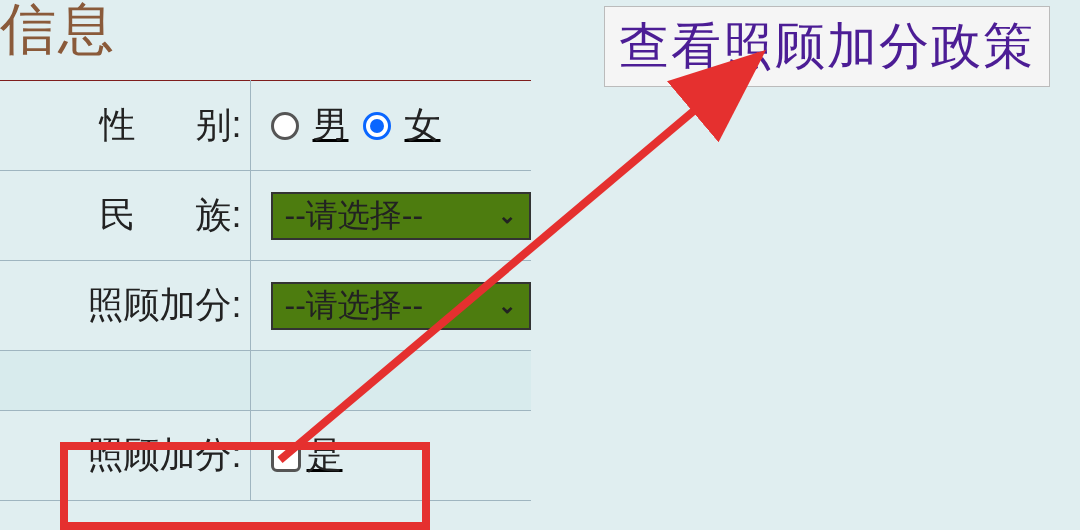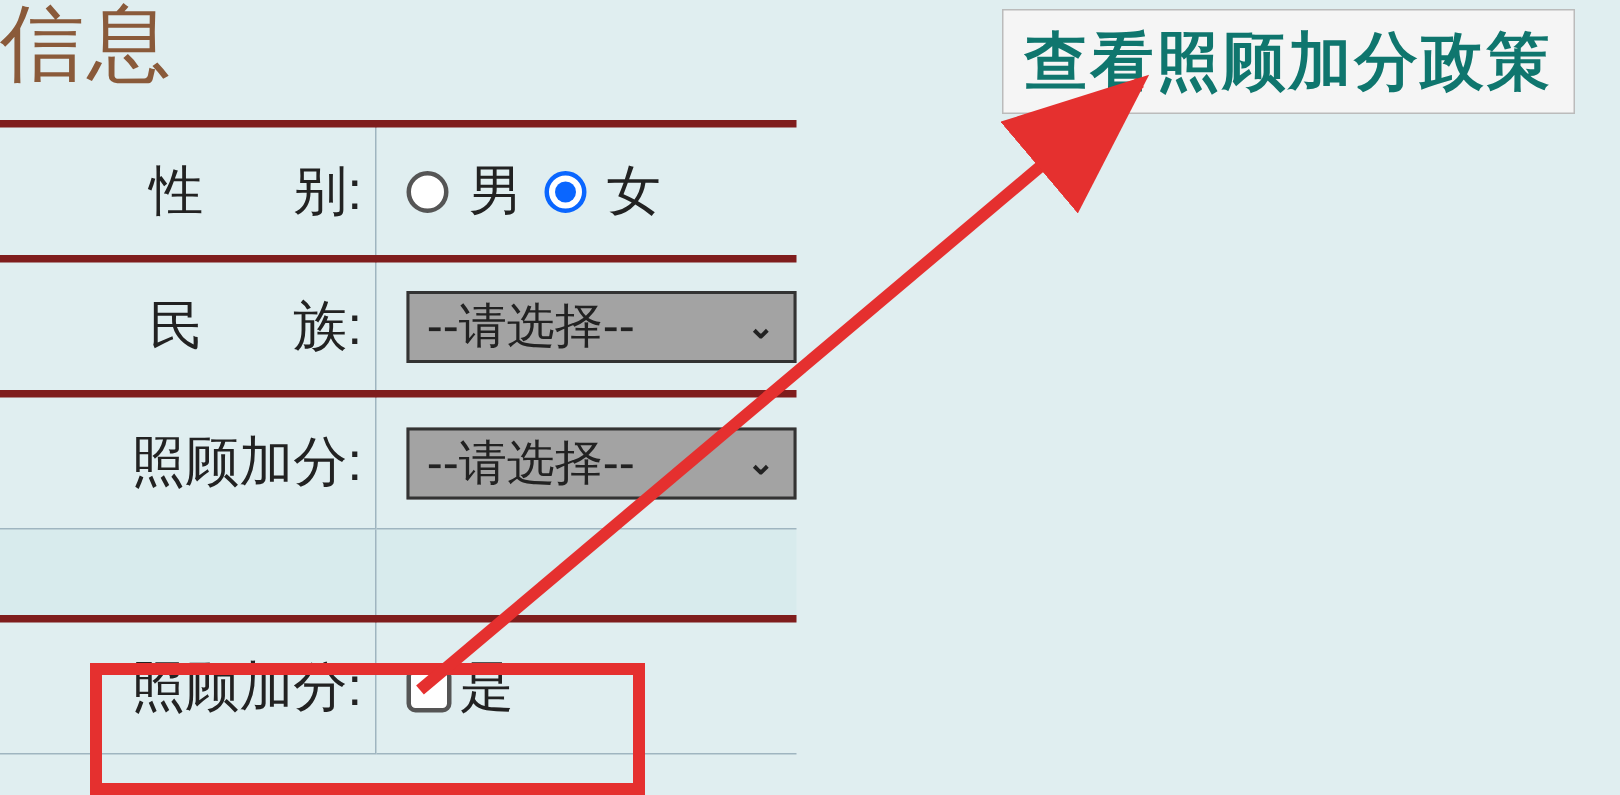--- a/index.html
+++ b/index.html
@@ -20,37 +20,38 @@
       font-weight: normal;
       letter-spacing: 2px;
     }
     .policy-link {
       position: absolute;
       top: 6px;
       right: 30px;
       background: #f5f5f5;
       border: 1px solid #bbb;
       padding: 6px 14px;
-      color: #0f766e;
-      font-size: 42px;
-      font-weight: bold;
+      color: #4c1d95;
+      font-size: 50px;
+      font-weight: normal;
       letter-spacing: 2px;
       cursor: pointer;
     }
     .form-table {
       position: absolute;
       top: 80px;
       left: 0;
       right: 0;
       border-collapse: collapse;
     }
     .form-row {
       height: 90px;
-      border-top: 5px solid #7f1d1d;
+      border-top: 1px solid #7f1d1d;
       border-bottom: 1px solid #9fb5c0;
+      text-decoration: underline;
     }
     .spacer-row {
       height: 60px;
       border-top: 1px solid #9fb5c0;
       border-bottom: 1px solid #9fb5c0;
       background: #d8ebed;
     }
     .label-cell {
       width: 250px;
       text-align: right;
@@ -94,21 +95,21 @@
       width: 14px;
       height: 14px;
       border-radius: 50%;
       background: #0a66ff;
     }
     .select-box {
       display: inline-flex;
       align-items: center;
       justify-content: space-between;
       border: 2px solid #333;
-      background: #a3a3a3;
+      background: #4d7c0f;
       height: 48px;
       width: 260px;
       padding: 0 12px;
       font-size: 32px;
       cursor: pointer;
     }
     .select-arrow {
       font-size: 22px;
       font-weight: bold;
     }

